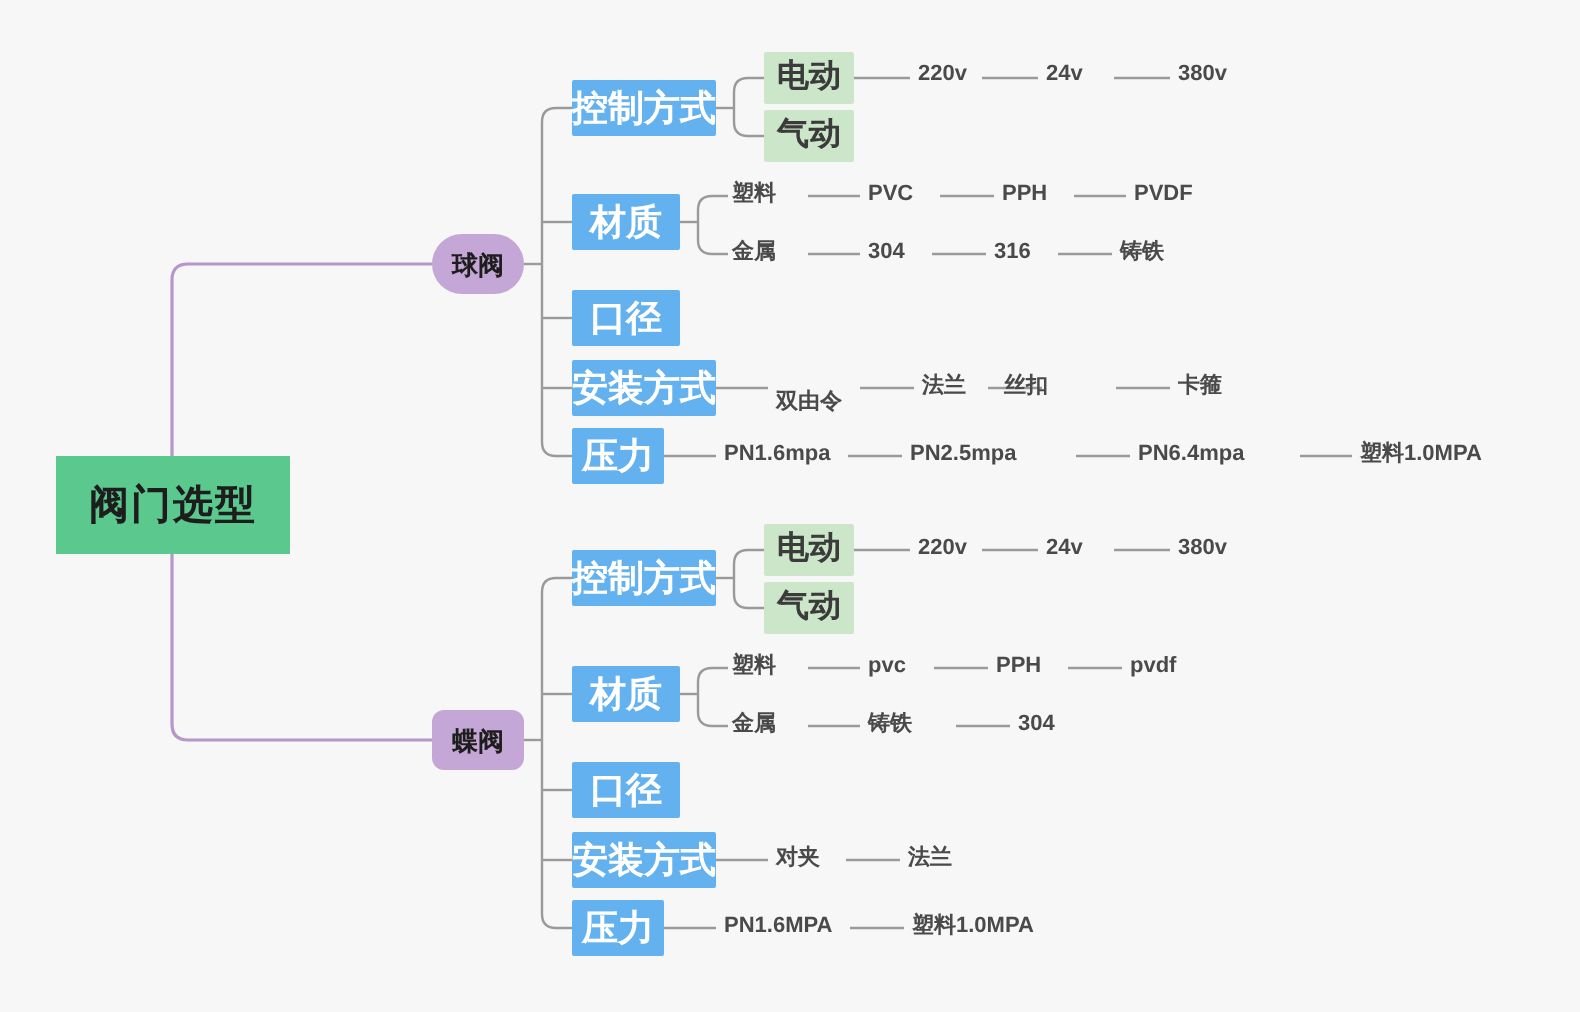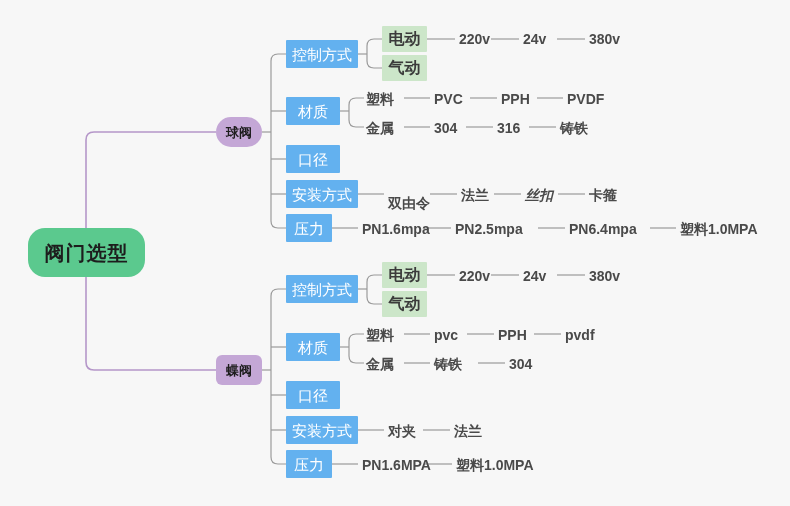--- a/index.html
+++ b/index.html
@@ -35,56 +35,56 @@
     justify-content: center;
     white-space: nowrap;
     line-height: 1;
   }
   
   .node-root {
     background: #5bc98e;
     color: #1d1d1d;
     font-size: 20px;
     font-weight: bold;
-    border-radius: 17px;
+    border-radius: 0;
     padding: 0 14px;
     letter-spacing: 1px;
   }
   
   .node-l1 {
     background: #c4a7d6;
     color: #1d1d1d;
     font-size: 13px;
     font-weight: bold;
     border-radius: 6px;
     padding: 0 10px;
   }
   
   .node-l2 {
     background: #63b1ef;
     color: #ffffff;
-    font-size: 15px;
-    font-weight: normal;
+    font-size: 18px;
+    font-weight: bold;
     border-radius: 1px;
     padding: 0 9px;
   }
   
   .node-l3g {
     background: #cce6c9;
     color: #3b3b3b;
     font-size: 16px;
     font-weight: bold;
     border-radius: 1px;
     padding: 0 8px;
   }
   
   .leaf {
     position: absolute;
     color: #4a4a4a;
-    font-size: 14px;
+    font-size: 11px;
     font-weight: bold;
     white-space: nowrap;
     line-height: 1;
     display: flex;
     align-items: center;
     justify-content: flex-start;
   }
 </style>
 </head>
 <body style="background: rgb(247, 247, 247);">
@@ -250,21 +250,21 @@
 
   <div class="node node-l2" style="left:286px; top:180px; width:72px; height:28px;">
     <span>安装方式</span>
   </div>
   <div class="leaf" style="left:388px; top:196px;align-items:center;">
     <span>双由令</span>
   </div>
   <div class="leaf" style="left:461px; top:188px;">
     <span>法兰</span>
   </div>
-  <div class="leaf" style="left:525px; top:188px;font-style:italic;">
+  <div class="leaf" style="left:502px; top:188px;">
     <span>丝扣</span>
   </div>
   <div class="leaf" style="left:589px; top:188px;align-items:flex-end;">
     <span>卡箍</span>
   </div>
 
   <div class="node node-l2" style="left:286px; top:214px; width:46px; height:28px;">
     <span>压力</span>
   </div>
   <div class="leaf" style="left:362px; top:222px;">

